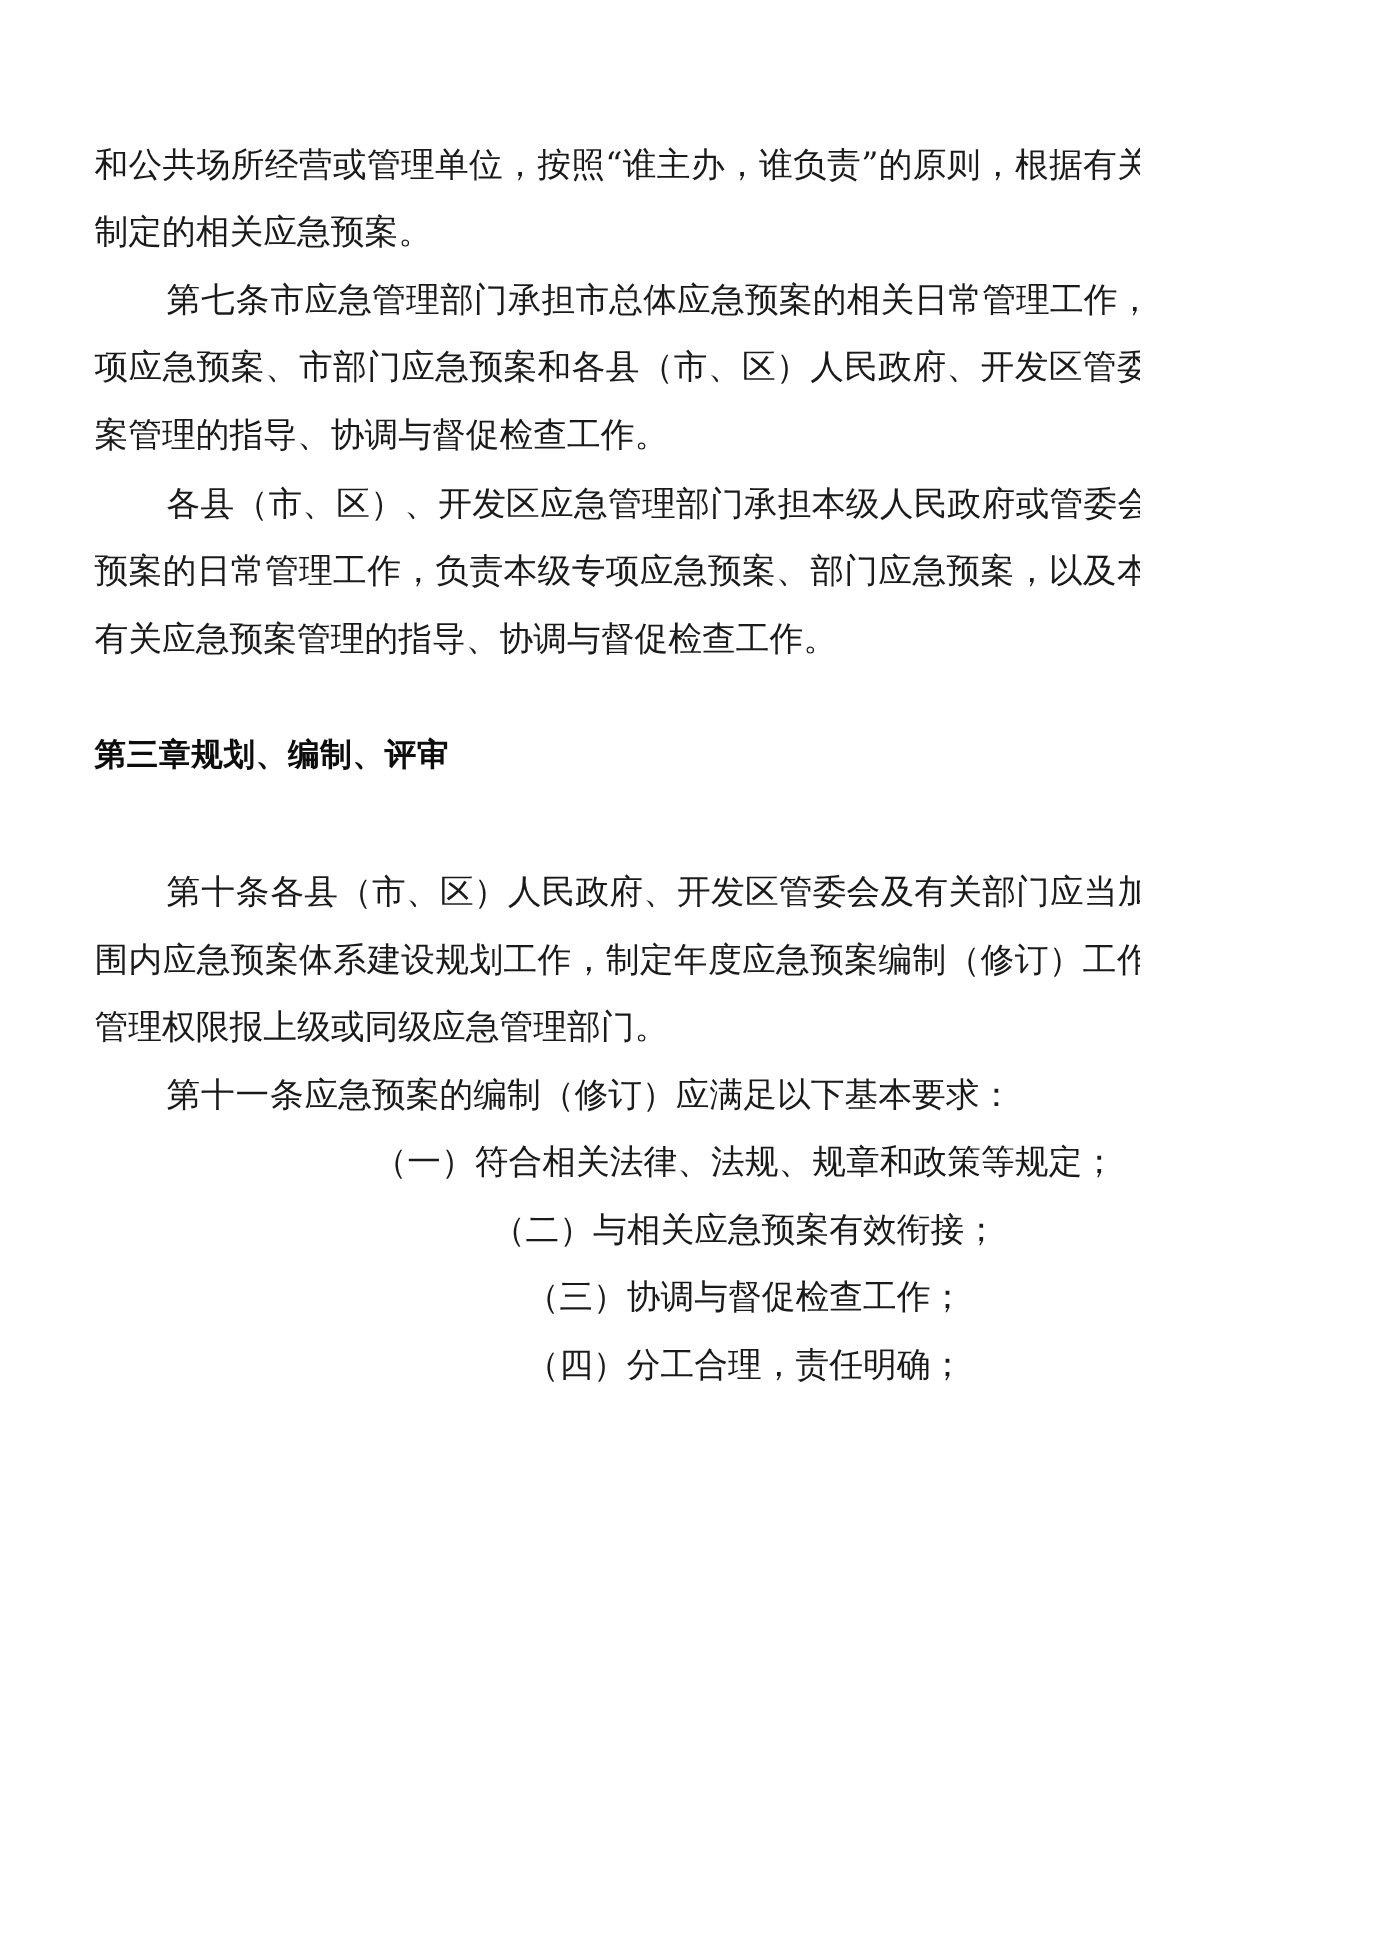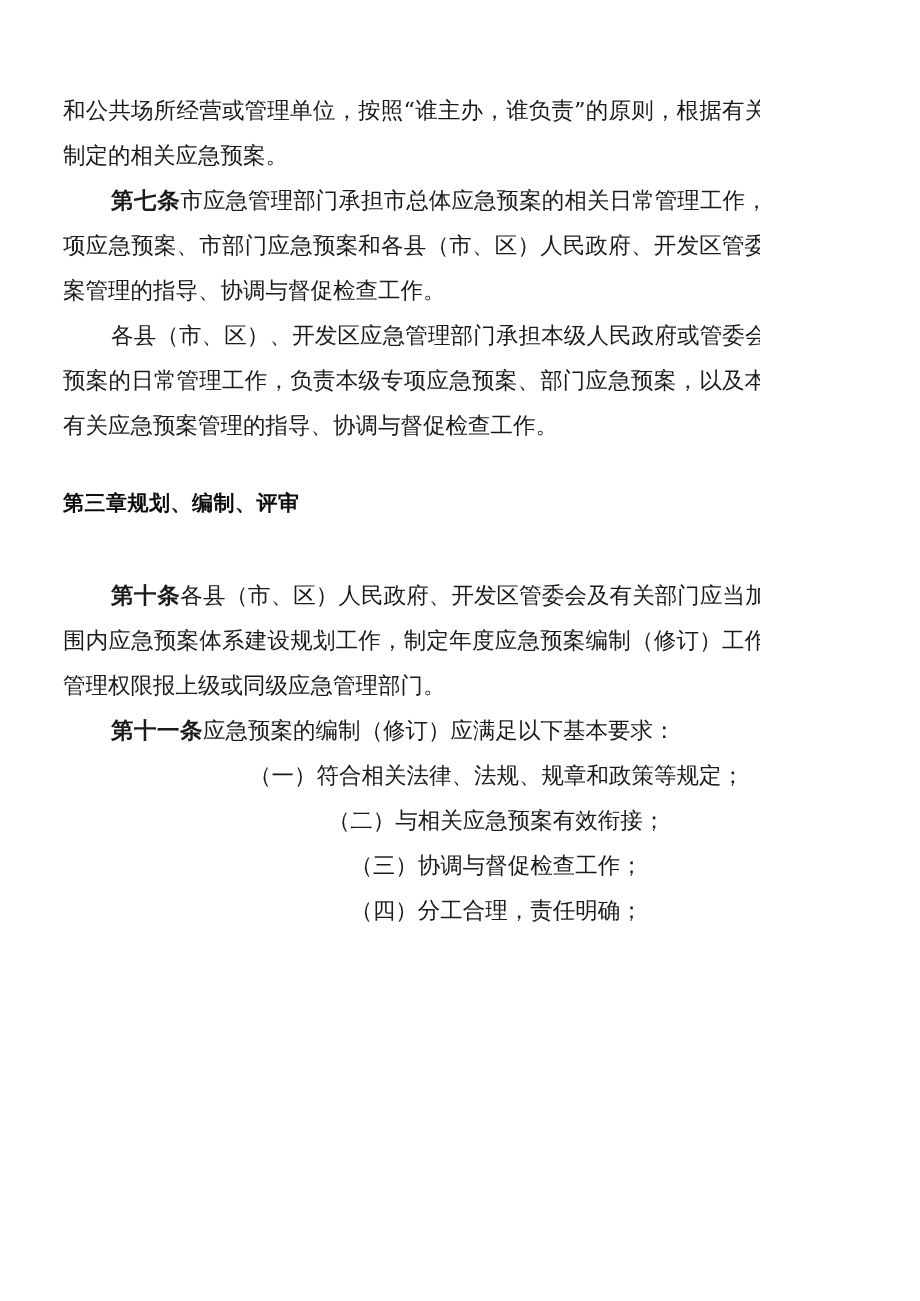--- a/index.html
+++ b/index.html
@@ -46,21 +46,21 @@
   .para.cont {
     text-indent: 48px;
     font-family: Liberation Serif, serif;
   }
   
   .para.no-indent {
     text-indent: 0px;
   }
   
   .article-no {
-    font-weight: bold;
+    font-weight: normal;
     letter-spacing: 0.5px;
   }
   
   .chapter-heading {
     margin: 0;
     font-size: 21px;
     line-height: 45px;
     font-weight: bold;
     text-align: left;
     text-indent: 0;

